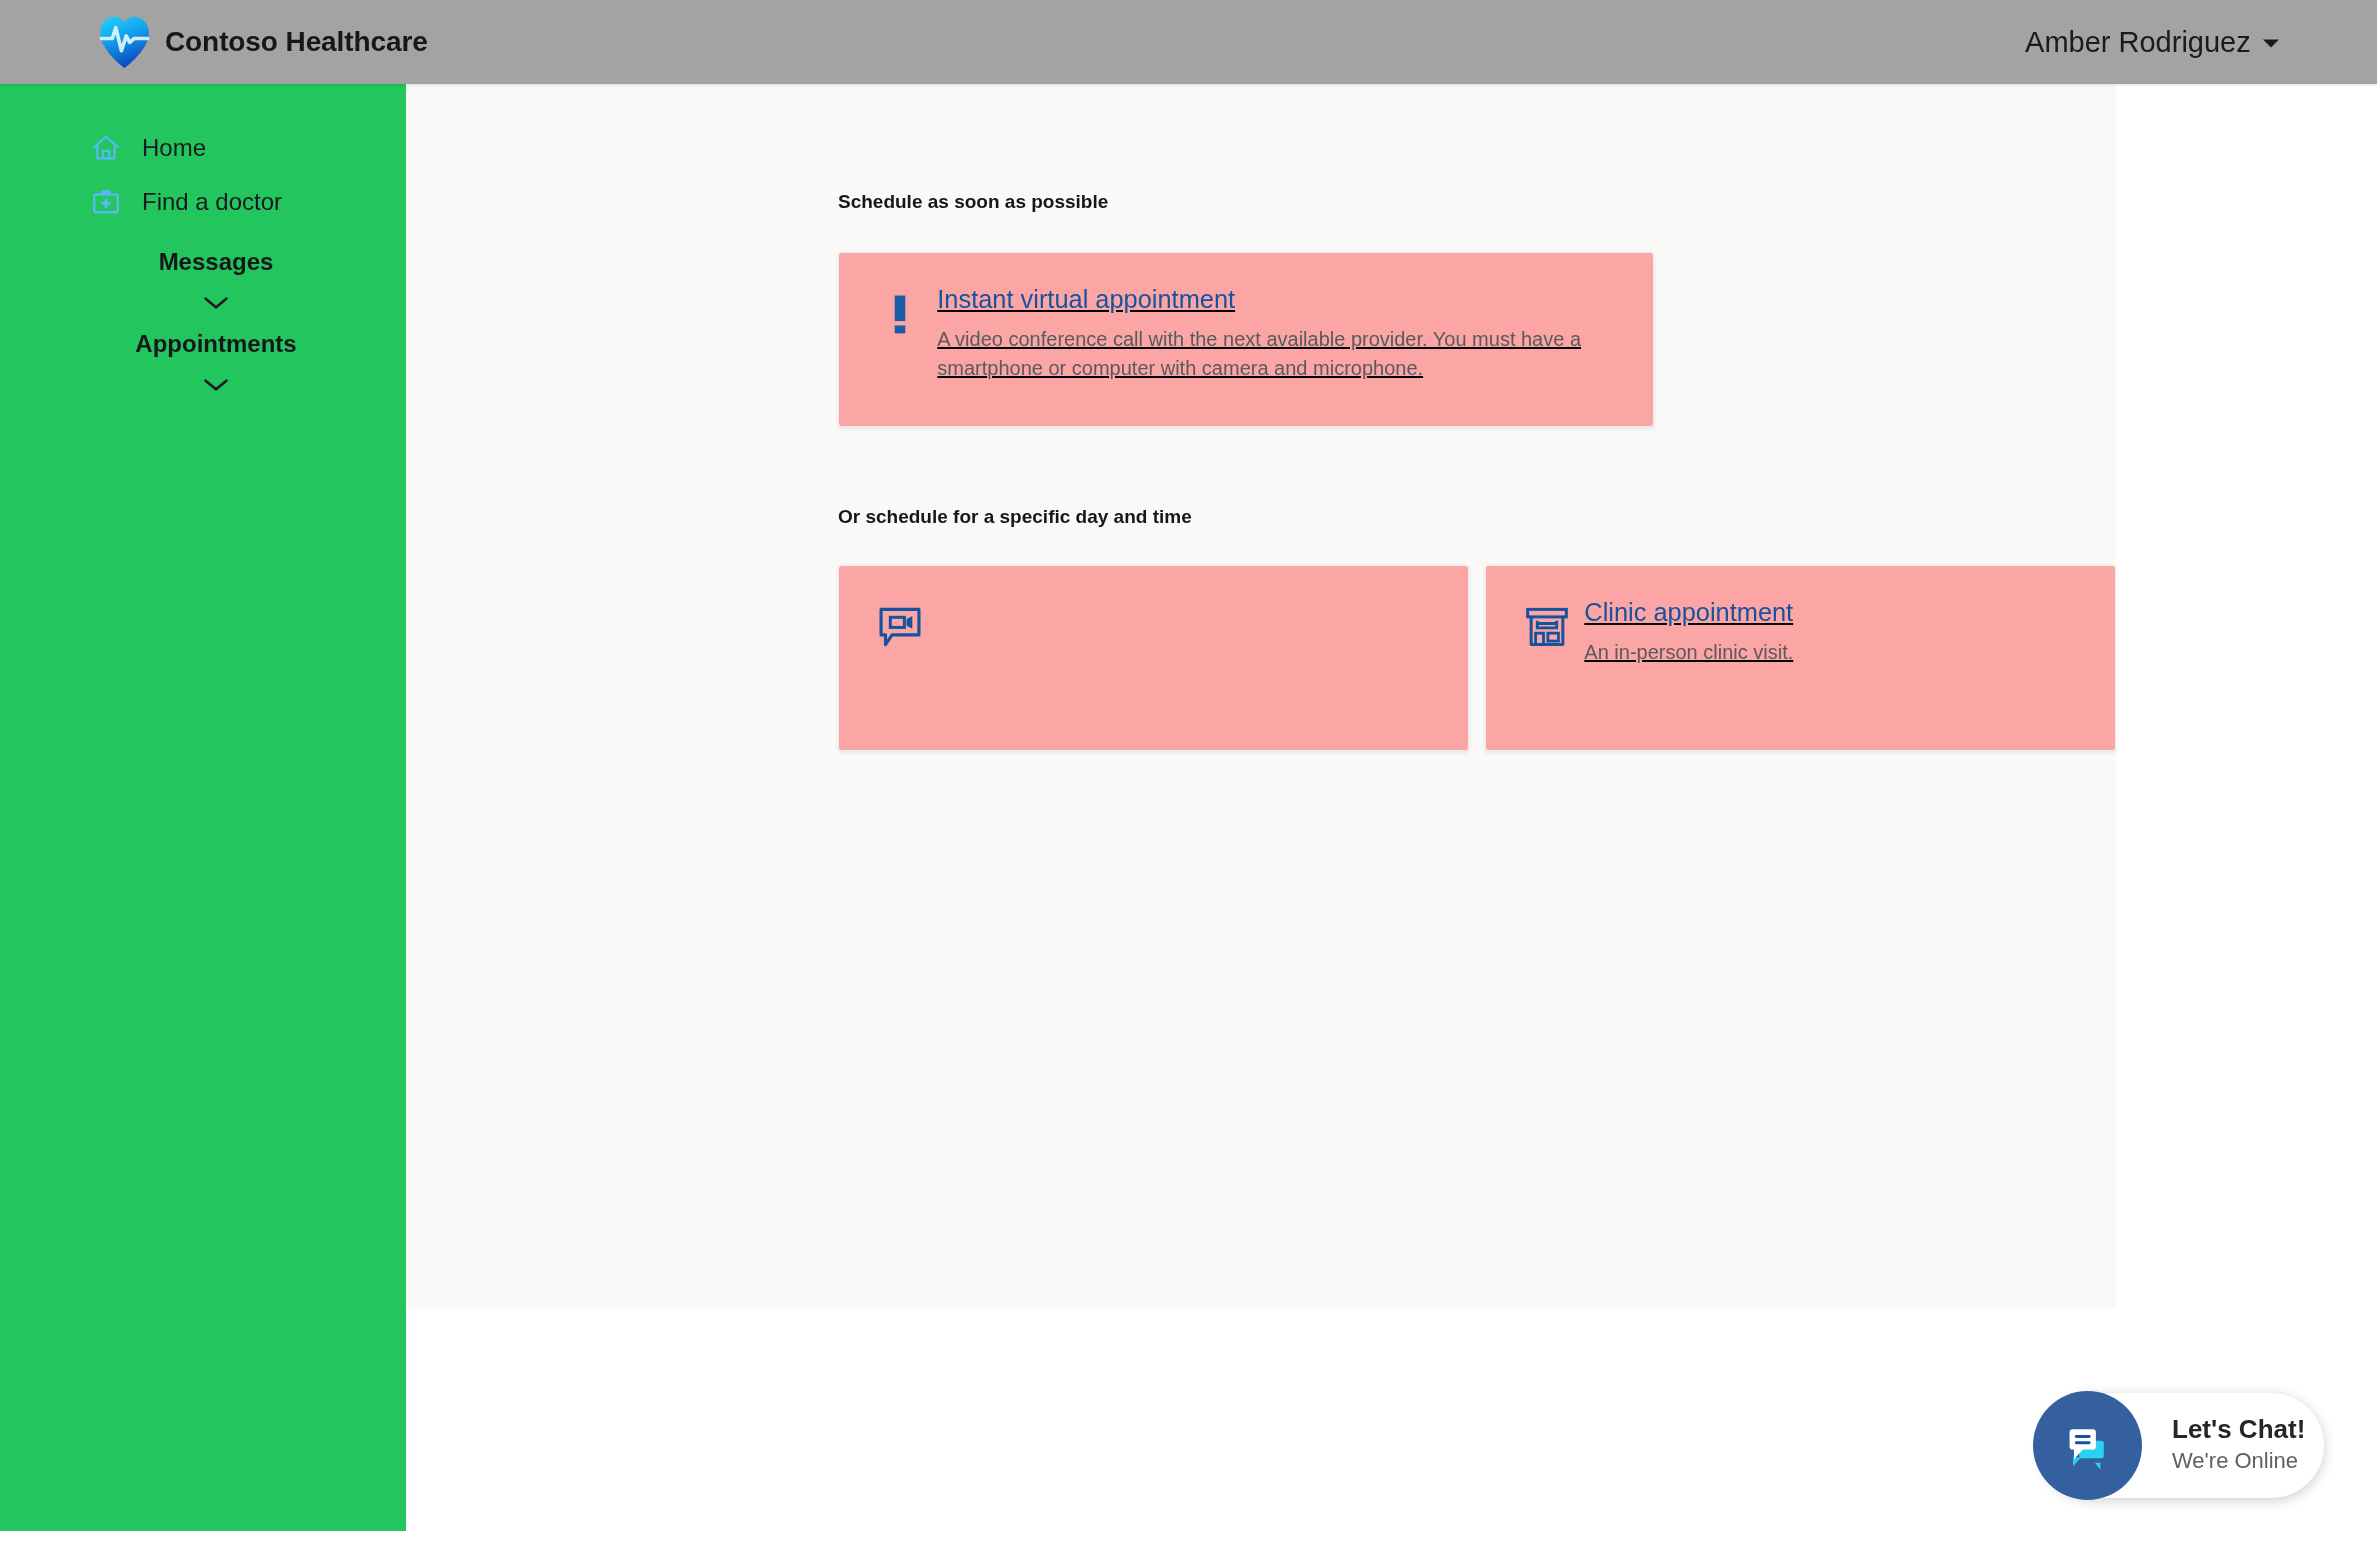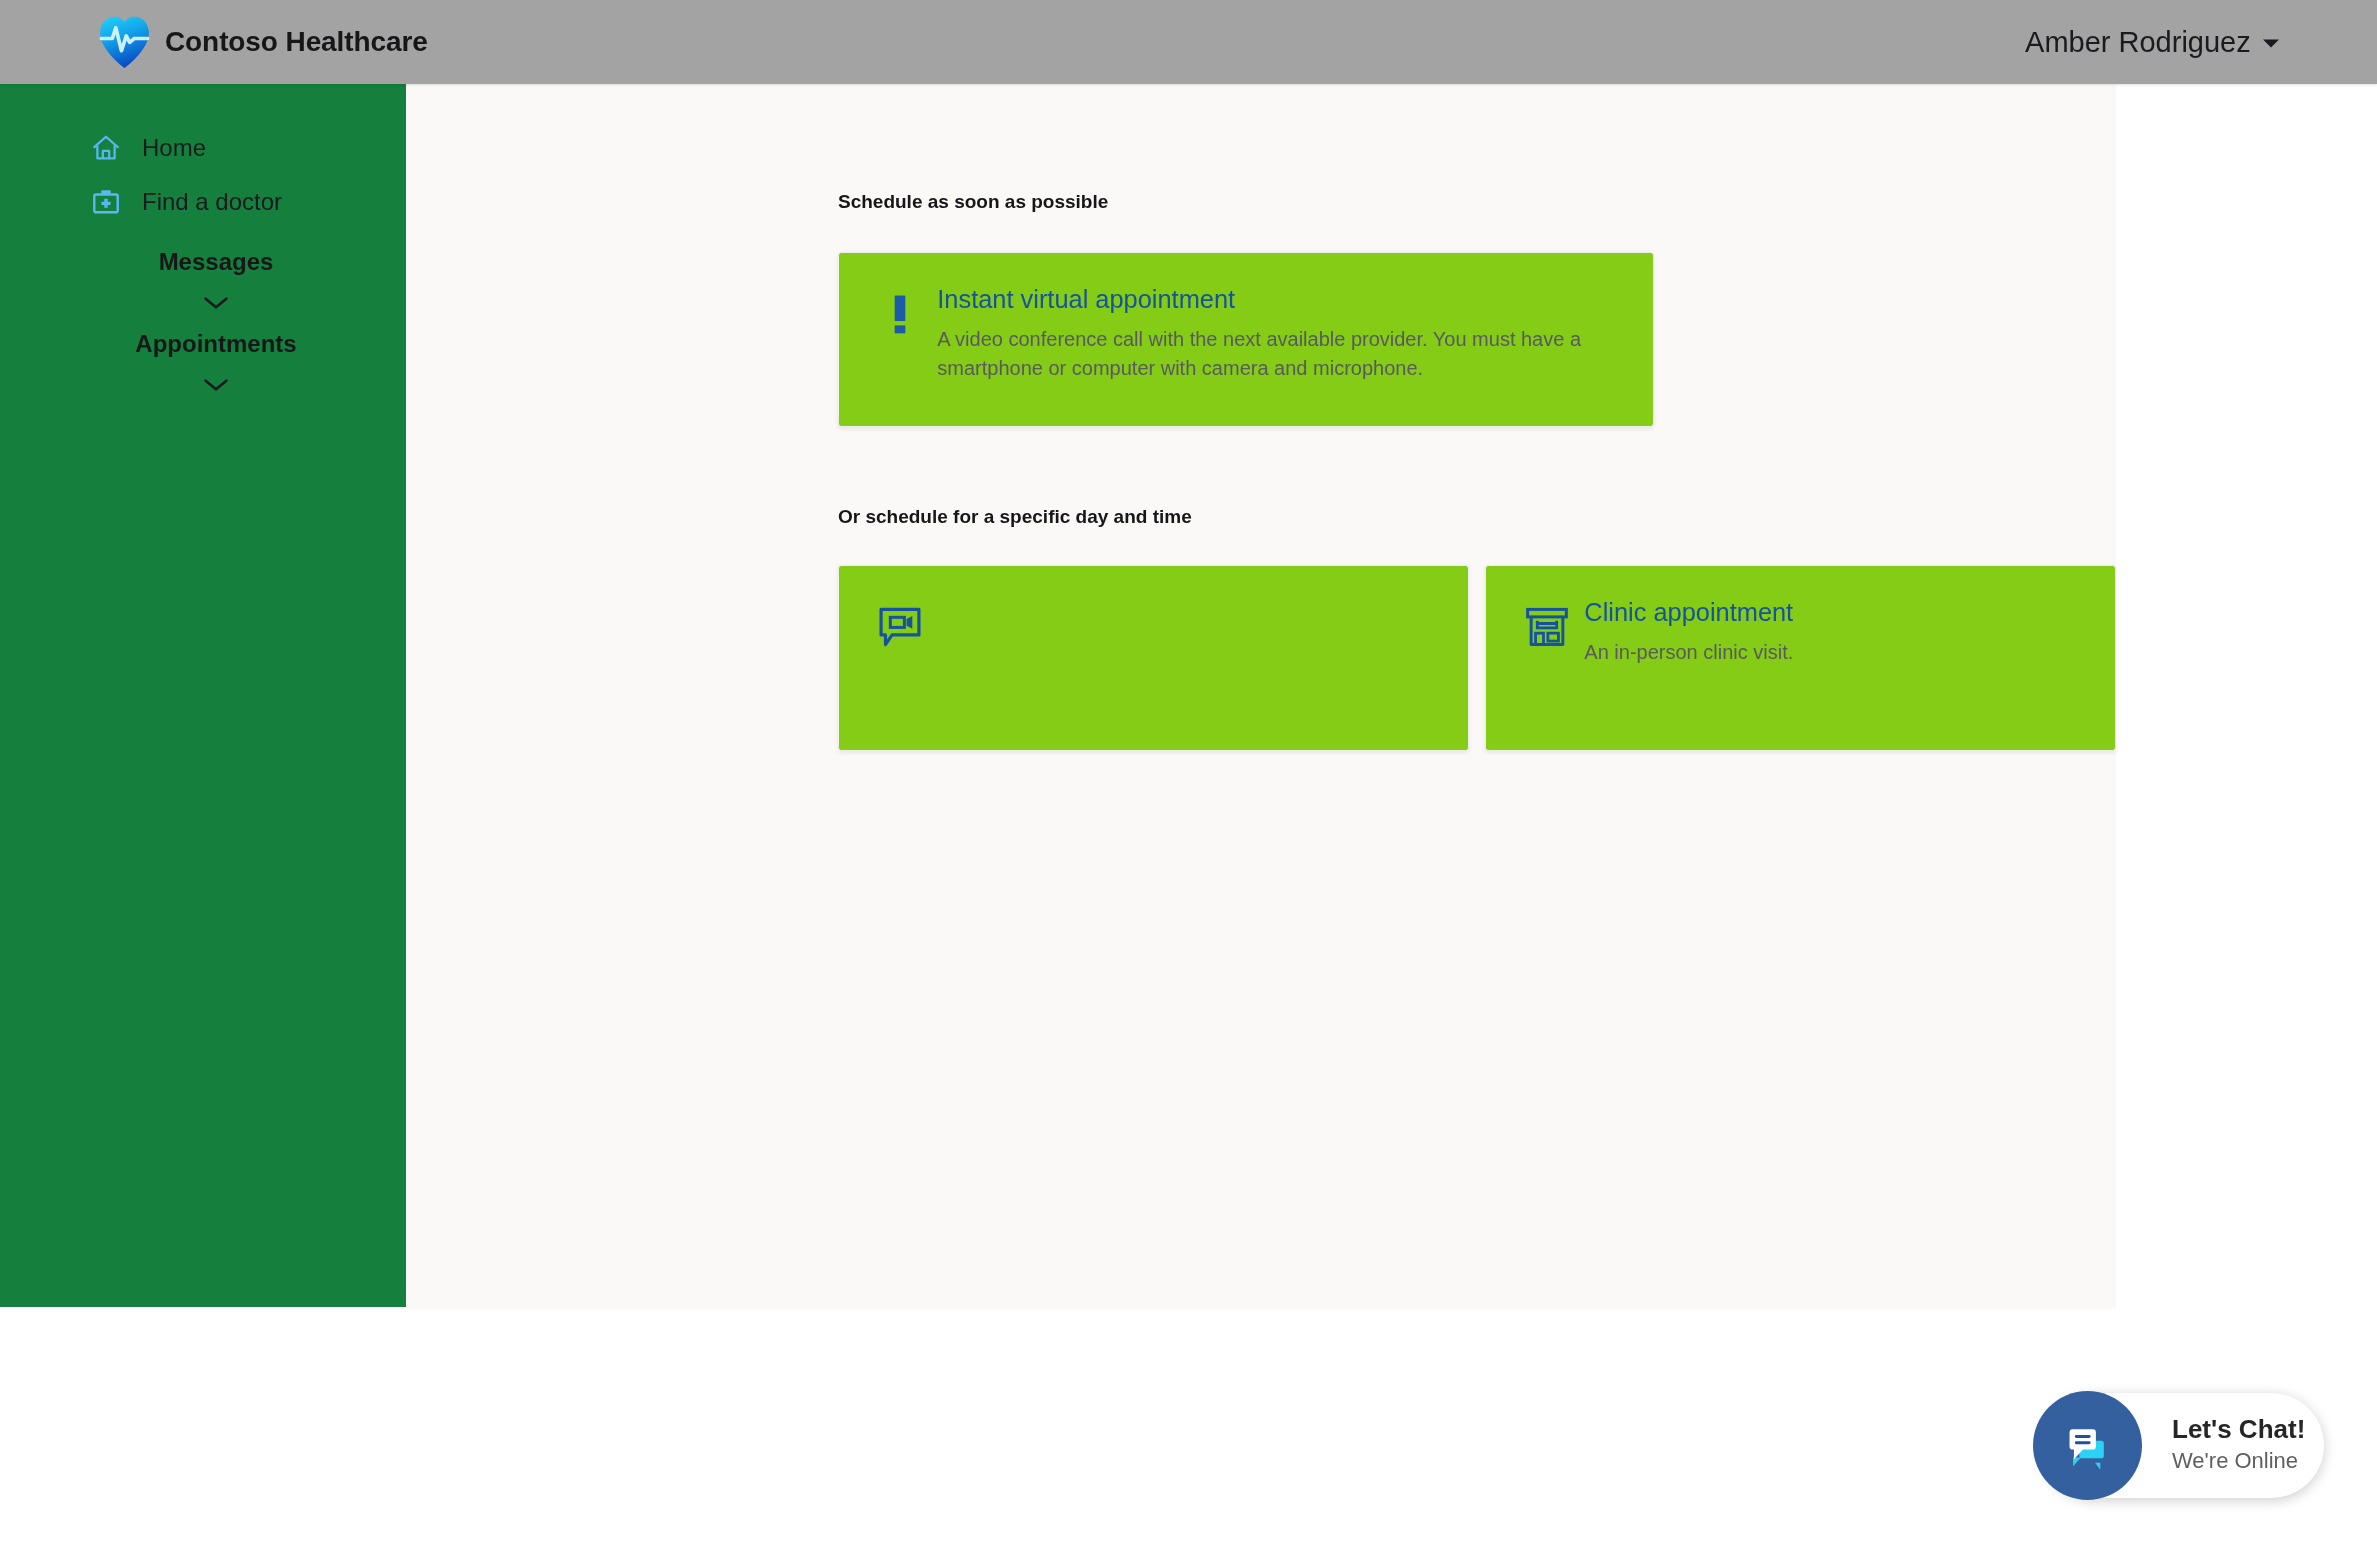--- a/index.html
+++ b/index.html
@@ -40,22 +40,22 @@
     width: 0; height: 0;
     border-left: 8px solid transparent;
     border-right: 8px solid transparent;
     border-top: 8.8px solid #1b1b1f;
     margin-top: 3.5px;
   }
 
   
   .sidebar {
     position: absolute; left: 0; top: 84px;
-    width: 406px; height: 1223px;
-    background: #15803d;
+    width: 406px; height: 1447px;
+    background: #22c55e;
     padding-top: 37px;
   }
   .nav-link {
     display: flex; align-items: center; gap: 21px;
     height: 54px; padding-left: 91px;
     cursor: pointer; text-decoration: none;
   }
   .nav-link .label {
     font-size: 24px; color: #1b1b1f; white-space: nowrap;
   }
@@ -83,27 +83,28 @@
   .page-title {
     font-size: 43px; font-weight: 400; color: #1b1b1f;
     letter-spacing: -0.3px; margin: 0 0 0 406px;
   }
   .section-title {
     font-size: 19px; font-weight: bold; color: #17171a;
     margin-left: 406px;
   }
 
   .card {
-    background: #84cc16;
+    background: #fca5a5;
     border: 0.9px solid #f0eeec;
     border-radius: 3.5px;
     box-shadow: 0 1.8px 4.4px rgba(0,0,0,0.08);
     display: flex;
     padding: 32px 35px;
     cursor: pointer;
+    text-decoration: underline;
   }
   .card-icon-wrap {
     flex: 0 0 51px;
     display: flex; justify-content: center;
     padding-top: 7px;
   }
   .card-icon { width: 44px; height: 44px; display: block; }
   .card-body { padding-left: 12.3px; }
   .card-title {
     font-size: 25.4px; color: #15539e; font-weight: 400;

